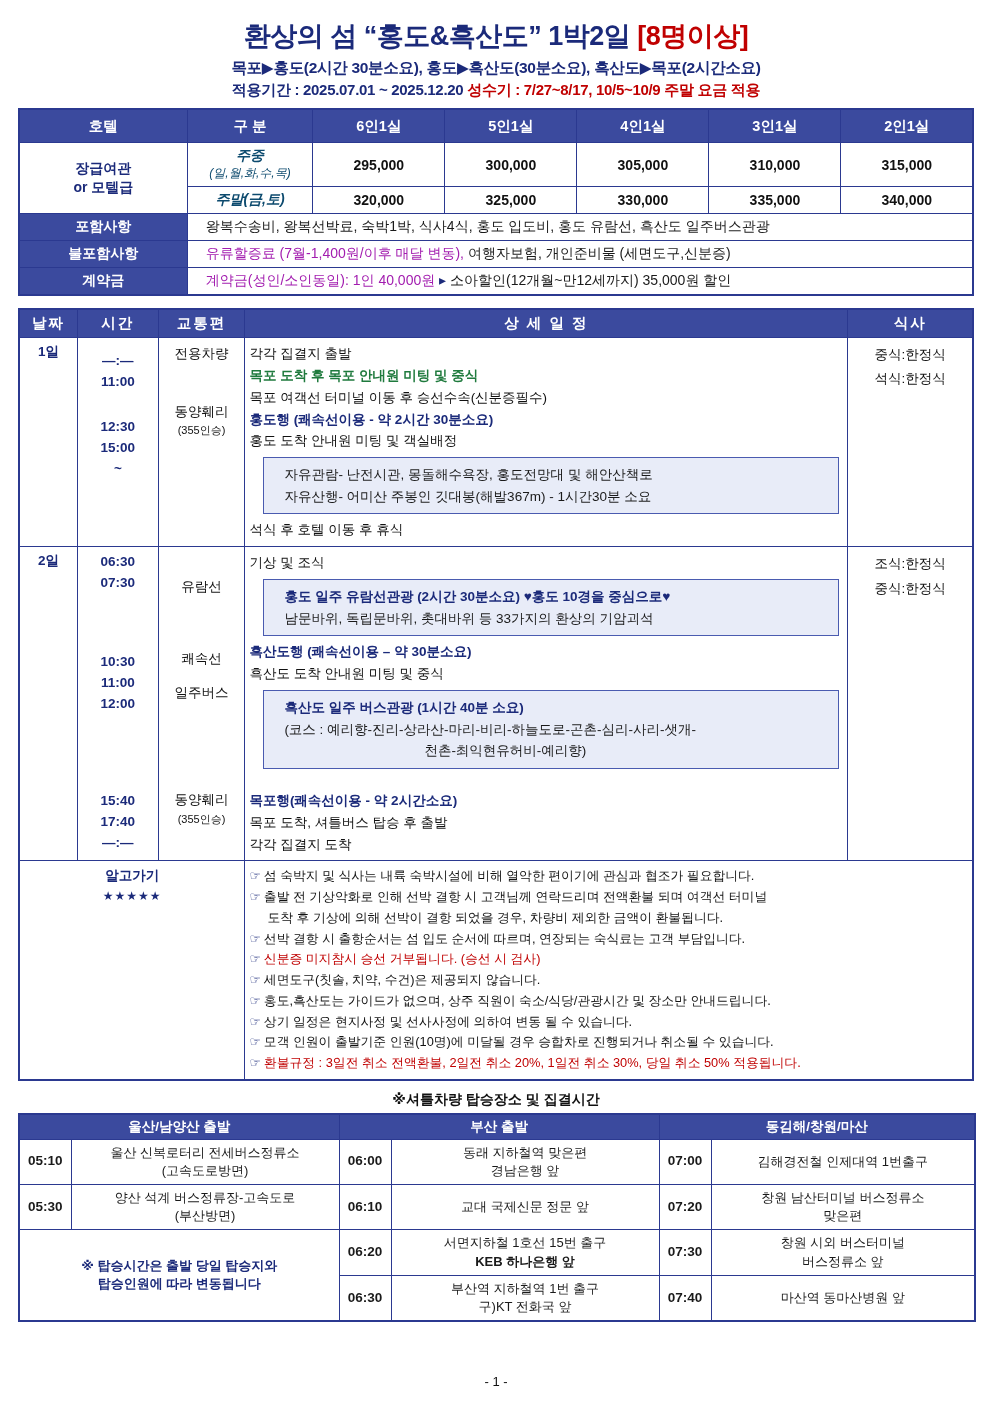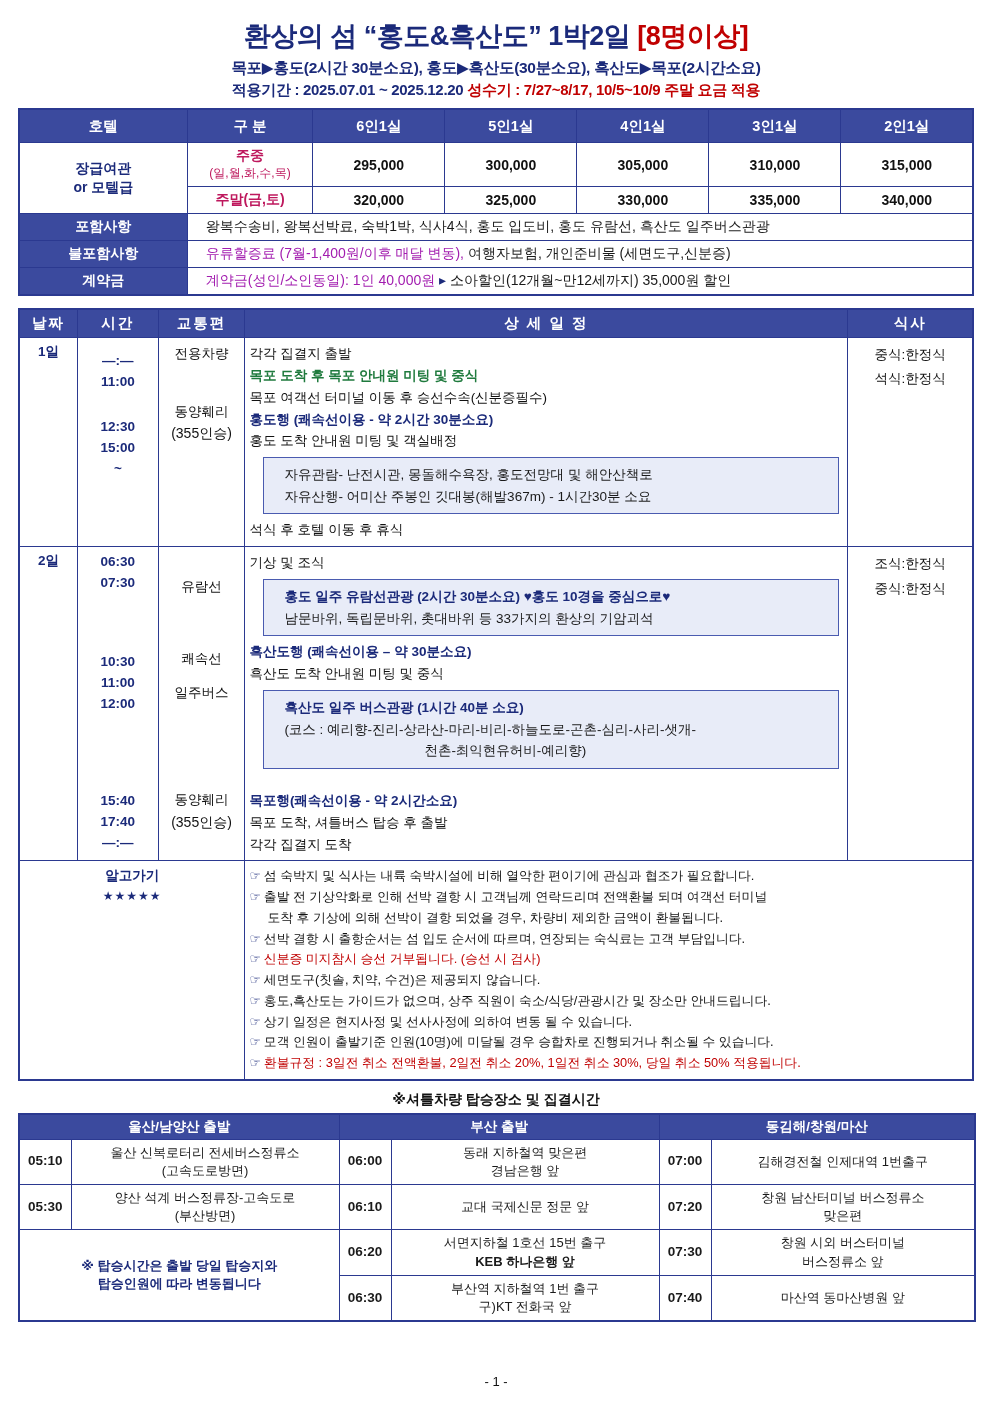--- a/index.html
+++ b/index.html
@@ -52,21 +52,21 @@
     padding:4px 18px;
   }
   .price-table thead th{
     background:#3b4a9e;
     color:#ffffff;
     font-weight:bold;
     font-size:14.5px;
     height:24px;
   }
   .hdr-blue{background:#3b4a9e;color:#fff;font-weight:bold;}
-  .cell-navy{color:#be185d;font-weight:bold;}
+  .cell-navy{color:#0c4a6e;font-weight:bold;font-style:italic;}
   .price-num{font-size:17px;font-weight:bold;color:#111;}
   .rowlabel{font-size:14.5px;font-weight:bold;color:#1b2a7a;line-height:1.35;}
   .small{font-size:12px;font-weight:normal;}
   .left-pad{text-align:left!important;padding-left:8px;font-size:14px;}
   .red{color:#a21caf;}
   .navy{color:#1b2a7a;}
 
   
   .sched-table{border:2px solid #2b3990;margin-top:12px;table-layout:fixed;}
   .sched-table th{
@@ -75,21 +75,21 @@
   }
   .sched-table td{
     border:1px solid #2b3990;
     vertical-align:top;
     font-size:13.5px;
     padding:5px 4px;
   }
   .daycell{font-size:15px;font-weight:bold;color:#1b2a7a;text-align:center;vertical-align:middle;}
   .timecol{text-align:center;font-size:13.5px;font-weight:bold;color:#1b2a7a;line-height:1.55;}
   .trcol{text-align:center;font-size:13.5px;color:#111;line-height:1.6;padding-top:6px;}
-  .trcol .sub{font-size:14px;}
+  .trcol .sub{font-size:11px;}
   .detail{line-height:1.62;}
   .detail .g{color:#1f7a3d;font-weight:bold;}
   .detail .b{color:#1b2a7a;font-weight:bold;}
   .detail .k{color:#111;}
   .boxed{
     border:1px solid #4a5bb0;
     background:#e8ecf8;
     padding:6px 20px;
     margin:5px 4px 5px 14px;
     line-height:1.6;

